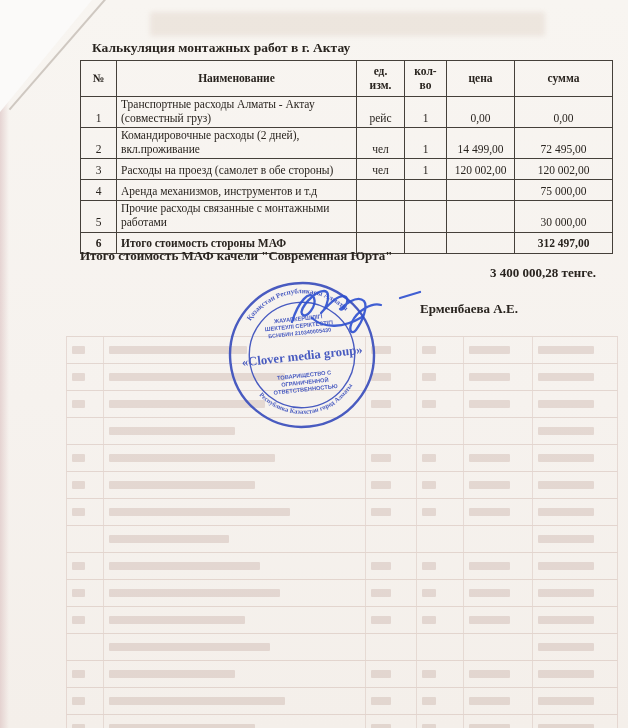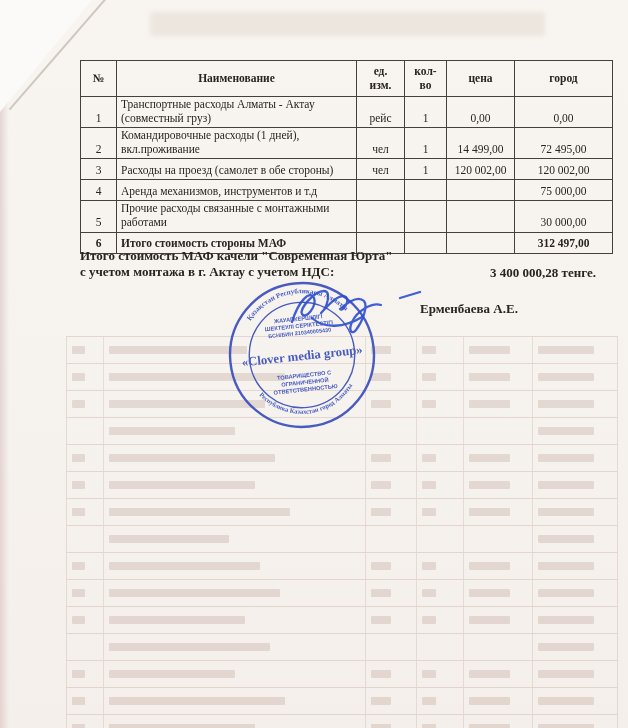--- a/index.html
+++ b/index.html
@@ -329,55 +329,56 @@
         </div>
         <div class="g-cell g-c3">
           <div class="g-bar" style="width: 70%;"></div>
         </div>
         <div class="g-cell g-c4">
           <div class="g-bar" style="width: 75%;"></div>
         </div>
       </div>
     </div>
 
+  <div class="doc-title">Калькуляция монтажных работ в г. Актау</div>
 
   <table class="cost">
     <colgroup>
       <col style="width:36px">
         <col style="width:240px">
         <col style="width:48px">
       <col style="width:42px">
         <col style="width:68px">
         <col style="width:98px">
     </colgroup>
     <thead>
       <tr>
         <th>№</th>
         <th>Наименование</th>
         <th>ед.
 изм.</th>
         <th>кол-
 во</th>
         <th>цена</th>
-        <th>город</th>
+        <th>сумма</th>
       </tr>
     </thead>
     <tbody>
         <tr>
       <td class="num-cell">1</td>
       <td class="name-cell">Транспортные расходы Алматы - Актау
 (совместный груз)</td>
       <td class="unit-cell">рейс</td>
       <td class="qty-cell">1</td>
       <td class="price-cell">0,00</td>
       <td class="sum-cell">0,00</td>
     </tr>
         <tr>
       <td class="num-cell">2</td>
-      <td class="name-cell">Командировочные расходы (1 дней),
+      <td class="name-cell">Командировочные расходы (2 дней),
 вкл.проживание</td>
       <td class="unit-cell">чел</td>
       <td class="qty-cell">1</td>
       <td class="price-cell">14 499,00</td>
       <td class="sum-cell">72 495,00</td>
     </tr>
         <tr>
       <td class="num-cell">3</td>
       <td class="name-cell">Расходы на проезд (самолет в обе стороны)</td>
       <td class="unit-cell">чел</td>
@@ -408,21 +409,20 @@
       <td class="unit-cell"></td>
       <td class="qty-cell"></td>
       <td class="price-cell"></td>
       <td class="sum-cell">312 497,00</td>
     </tr>
       </tbody>
   </table>
 
   <div class="summary">
     <div>Итого стоимость МАФ качели "Современная Юрта"</div>
-    <div>с учетом монтажа в г. Актау с учетом НДС:</div>
     <div class="amount">3 400 000,28 тенге.</div>
   </div>
 
   <div class="approval-name">Ерменбаева А.Е.</div>
 
   <svg class="stamp" viewBox="0 0 150 150">
     <g fill="none" stroke="#3c50bd">
       <circle cx="75" cy="75" r="71" stroke-width="2.4"></circle>
       <circle cx="75" cy="75" r="52" stroke-width="1.4"></circle>
     </g>

